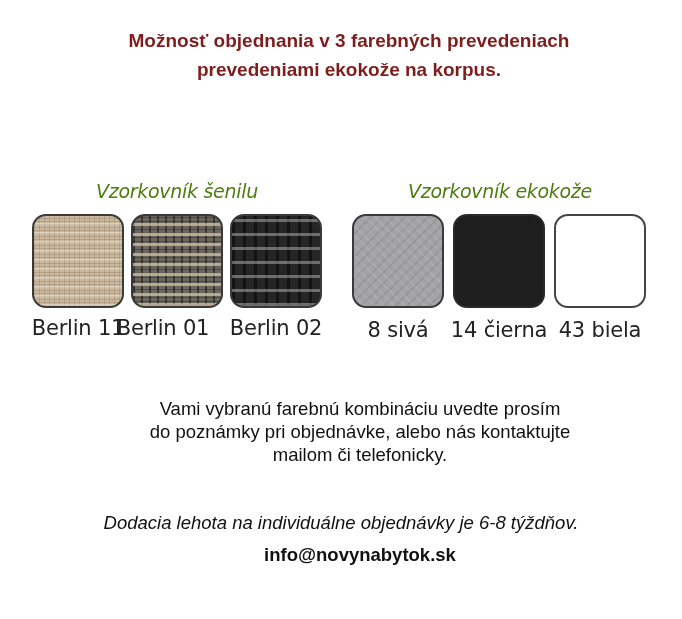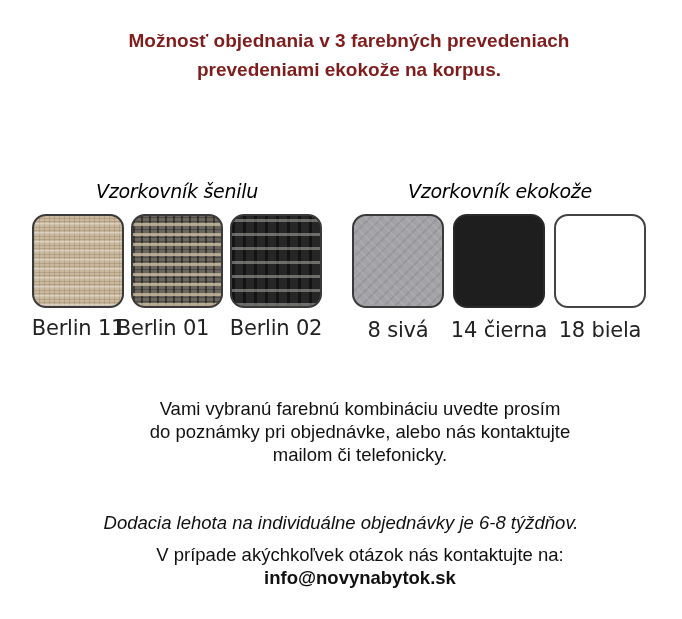--- a/index.html
+++ b/index.html
@@ -5,21 +5,21 @@
     html, body { margin: 0; padding: 0; background: #ffffff; }
     body { width: 682px; height: 619px; position: relative; overflow: hidden; color: #222; }
     .headline {
       position: absolute; left: 8px; top: 26px; width: 682px;
       text-align: center; font-family: "Liberation Sans", sans-serif;
       font-weight: bold; font-size: 19px; line-height: 29px; color: #7f1d1d;
     }
     .headline span { display: block; }
     .group-title {
       position: absolute; top: 180px; font-family: "DejaVu Sans", sans-serif;
-      font-style: italic; font-size: 19px; color: #000000; text-align: center;
+      font-style: italic; font-size: 19px; color: #4d7c0f; text-align: center;
       letter-spacing: -0.3px;
     }
     .swatch {
       position: absolute; top: 214px; width: 92px; height: 94px;
       border-radius: 14px; box-sizing: border-box; border: 2px solid #3a3a3a;
       overflow: hidden;
     }
     .swatch-label {
       position: absolute; top: 316px; width: 110px; text-align: center;
       font-family: "DejaVu Sans", sans-serif; font-size: 21px; color: #222;
@@ -81,26 +81,25 @@
 <div class="swatch-label" style="left:221px;">Berlin 02</div>
 
 <div class="group-title" style="left:352px;width:296px;">Vzorkovník ekokože</div>
 
 <div class="swatch sw-siva" style="left:352px;"></div>
 <div class="swatch sw-cierna" style="left:453px;"></div>
 <div class="swatch sw-biela" style="left:554px;"></div>
 
 <div class="swatch-label" style="left:343px;top:318px;">8 sivá</div>
 <div class="swatch-label" style="left:444px;top:318px;">14 čierna</div>
-<div class="swatch-label" style="left:545px;top:318px;">18 biela</div>
+<div class="swatch-label" style="left:545px;top:318px;">43 biela</div>
 
 <div class="info" style="top:397px;">
   <span>Vami vybranú farebnú kombináciu uvedte prosím</span>
   <span>do poznámky pri objednávke, alebo nás kontaktujte</span>
   <span>mailom či telefonicky.</span>
 </div>
 
 <div class="info italic" style="top:489px;margin-top:22px;">Dodacia lehota na individuálne objednávky je 6-8 týždňov.</div>
 
 <div class="info" style="top:543px;">
-  <span>V prípade akýchkoľvek otázok nás kontaktujte na:</span>
   <span class="bold">info@novynabytok.sk</span>
 </div>
 
 </body></html>

